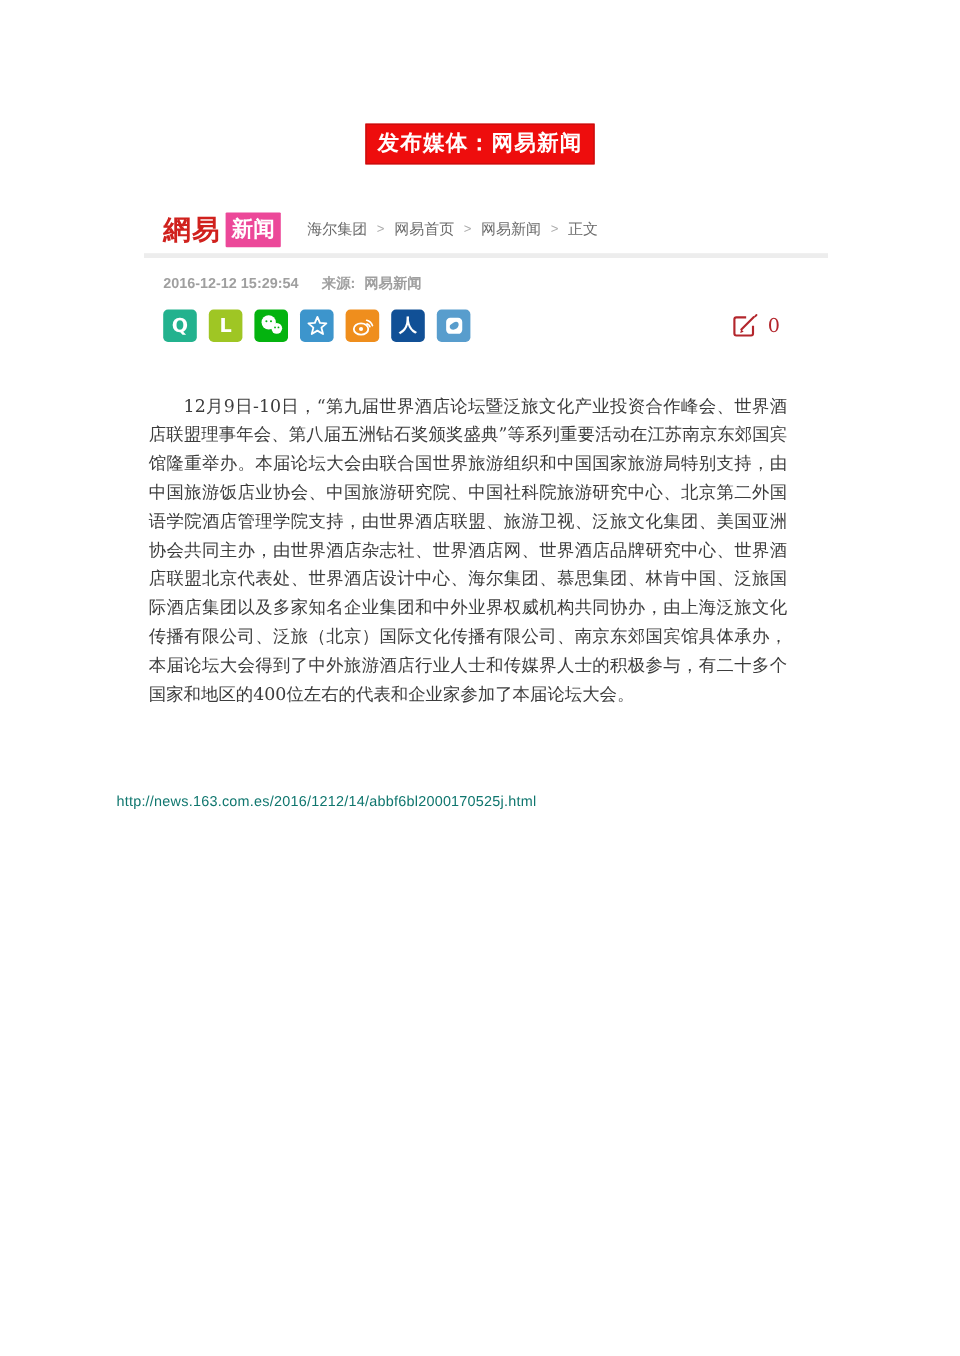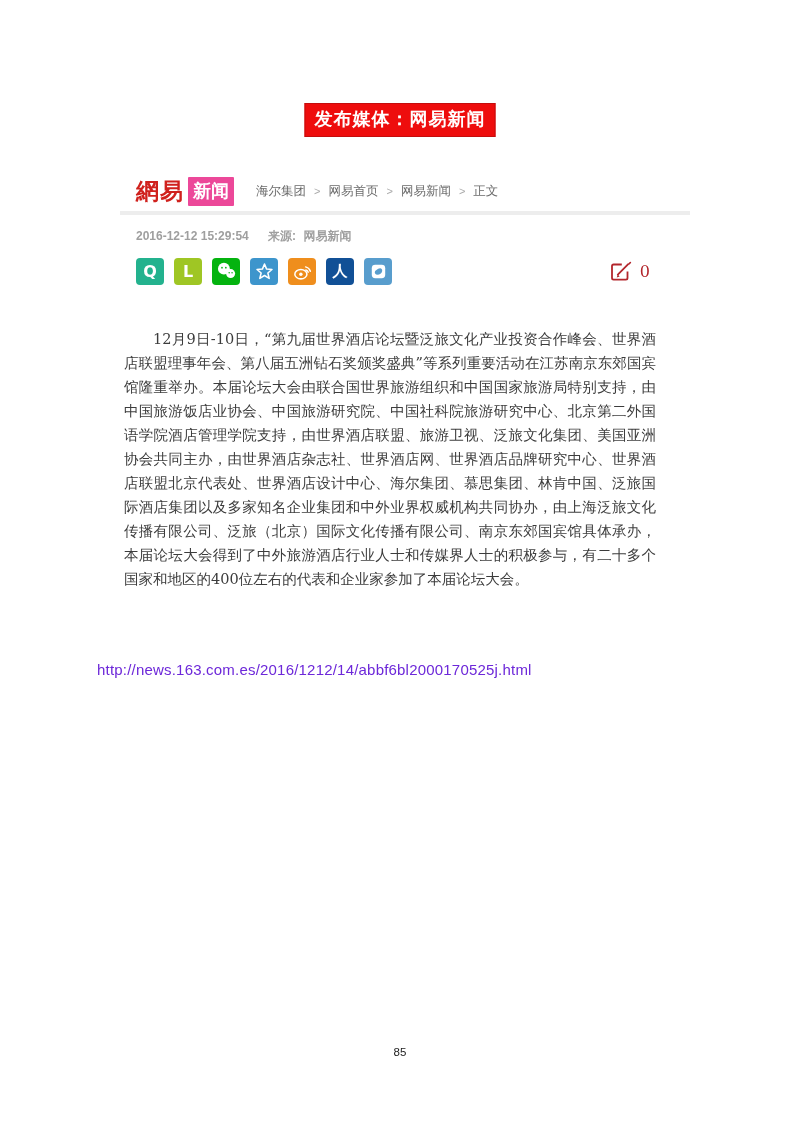--- a/index.html
+++ b/index.html
@@ -51,21 +51,21 @@
 
   .body-text {
     margin:42px 16px 0 4px; width:532px;
     font-size:14.5px; line-height:24px; color:#3c3c3c;
     text-align:justify; text-indent:2em;
     font-family:"DejaVu Serif",serif;
   }
 
   .url {
     position:absolute; left:97px; top:661px;
-    font-size:15px; color:#6d28d9; letter-spacing:0.2px;
+    font-size:12px; color:#0f766e; letter-spacing:0.2px;
   }
 
   .page-num {
     position:absolute; top:1046px; left:0; width:100%;
     text-align:center; font-size:11.5px; color:#222222;
   }
 </style>
 </head>
 <body>
 
@@ -159,15 +159,14 @@
         <span class="comment-count">0</span>
       </div>
     </div>
 
     <p class="body-text">12月9日-10日，“第九届世界酒店论坛暨泛旅文化产业投资合作峰会、世界酒店联盟理事年会、第八届五洲钻石奖颁奖盛典”等系列重要活动在江苏南京东郊国宾馆隆重举办。本届论坛大会由联合国世界旅游组织和中国国家旅游局特别支持，由中国旅游饭店业协会、中国旅游研究院、中国社科院旅游研究中心、北京第二外国语学院酒店管理学院支持，由世界酒店联盟、旅游卫视、泛旅文化集团、美国亚洲协会共同主办，由世界酒店杂志社、世界酒店网、世界酒店品牌研究中心、世界酒店联盟北京代表处、世界酒店设计中心、海尔集团、慕思集团、林肯中国、泛旅国际酒店集团以及多家知名企业集团和中外业界权威机构共同协办，由上海泛旅文化传播有限公司、泛旅（北京）国际文化传播有限公司、南京东郊国宾馆具体承办，本届论坛大会得到了中外旅游酒店行业人士和传媒界人士的积极参与，有二十多个国家和地区的400位左右的代表和企业家参加了本届论坛大会。</p>
 
   </div>
 
   <div class="url">http://news.163.com.es/2016/1212/14/abbf6bl2000170525j.html</div>
 
-  <div class="page-num">85</div>
 
 </div>
 
 </body></html>

